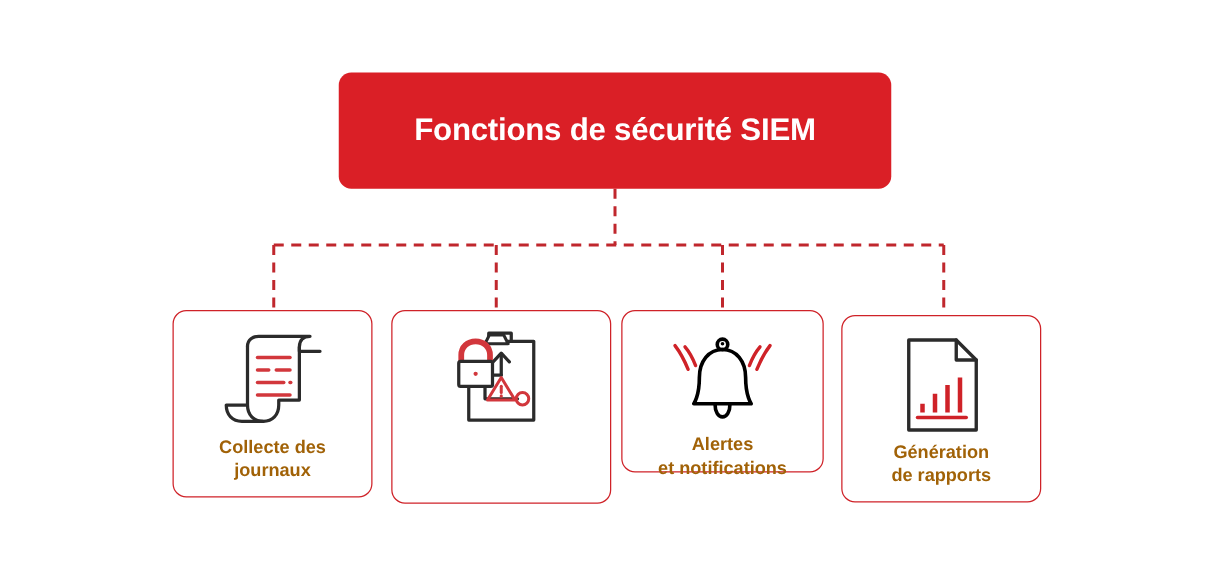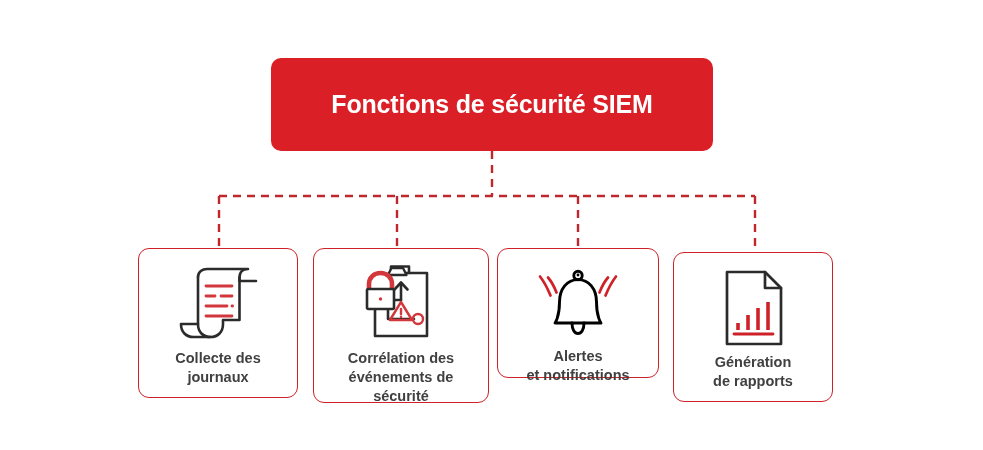--- a/index.html
+++ b/index.html
@@ -69,21 +69,21 @@
     margin-top: 16px;
     height: 78px;
     display: flex;
     align-items: center;
     justify-content: center;
   }
   .card-label {
     margin-top: 6px;
     font-size: 14.5px;
     font-weight: bold;
-    color: #404040;
+    color: #a16207;
     text-align: center;
     line-height: 19px;
     white-space: pre-line;
     padding: 0 6px;
   }
 
   .card-1 { left: 138px; top: 248px; width: 160px; height: 150px; }
   .card-2 { left: 313px; top: 248px; width: 176px; height: 155px; }
   .card-3 { left: 497px; top: 248px; width: 162px; height: 130px; }
   .card-4 { left: 673px; top: 252px; width: 160px; height: 150px; }
@@ -159,23 +159,20 @@
           <circle cx="60" cy="55" r="5"></circle>
         </g>
 
         <g>
           <path d="M11,26 L11,20 C11,13.5 16,9 22.5,9 C29,9 34,13.5 34,20 L34,26" fill="none" stroke="#d2373c" stroke-width="4.6" stroke-linecap="round"></path>
           <rect x="9" y="25" width="27" height="20" rx="1.5" fill="#ffffff" stroke="#2b2b2b" stroke-width="2.6"></rect>
           <circle cx="22.5" cy="35" r="1.7" fill="#d2373c"></circle>
         </g>
       </svg>
     </div>
-    <div class="card-label">Corrélation des
-événements de
-sécurité</div>
   </div>
 
   <div class="card card-3">
     <div class="card-icon">
       <svg width="94" height="76" viewBox="0 0 94 76">
         <g fill="none" stroke="#000000" stroke-width="2.9" stroke-linecap="round" stroke-linejoin="round">
           <path d="M47,10 C47,10 47,10 47,10"></path>
           <circle cx="47" cy="10.5" r="4.2"></circle>
           <path d="M24,58 C24,58 28.5,52 28.5,37 C28.5,24 36,14.6 47,14.6 C58,14.6 65.5,24 65.5,37 C65.5,52 70,58 70,58 Z"></path>
           <path d="M41,58 C41,64.5 43.6,68.5 47,68.5 C50.4,68.5 53,64.5 53,58"></path>

